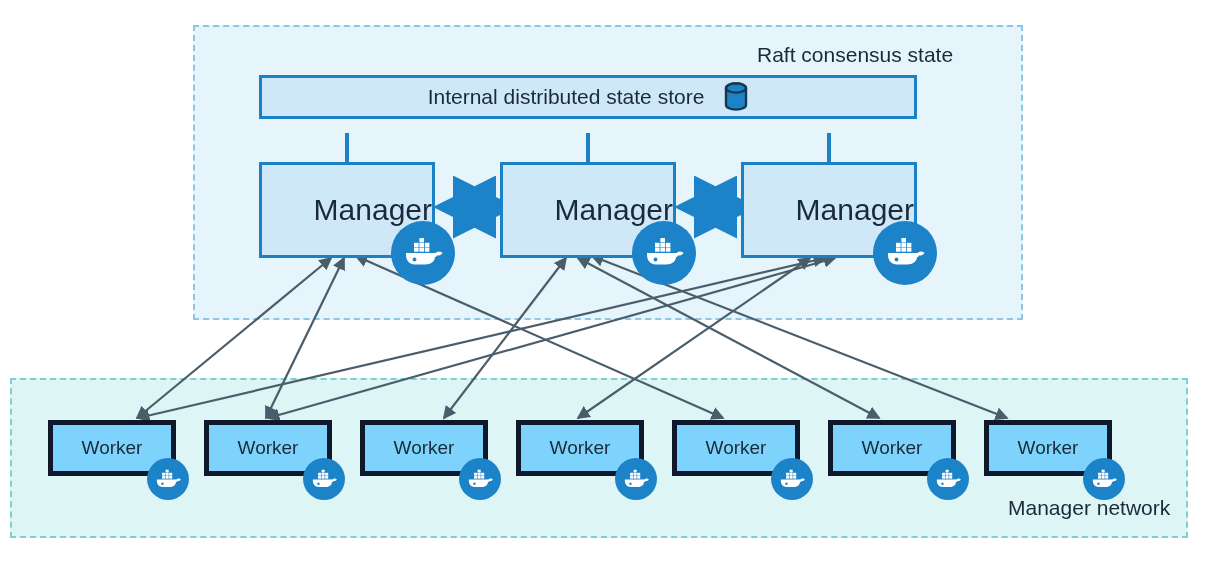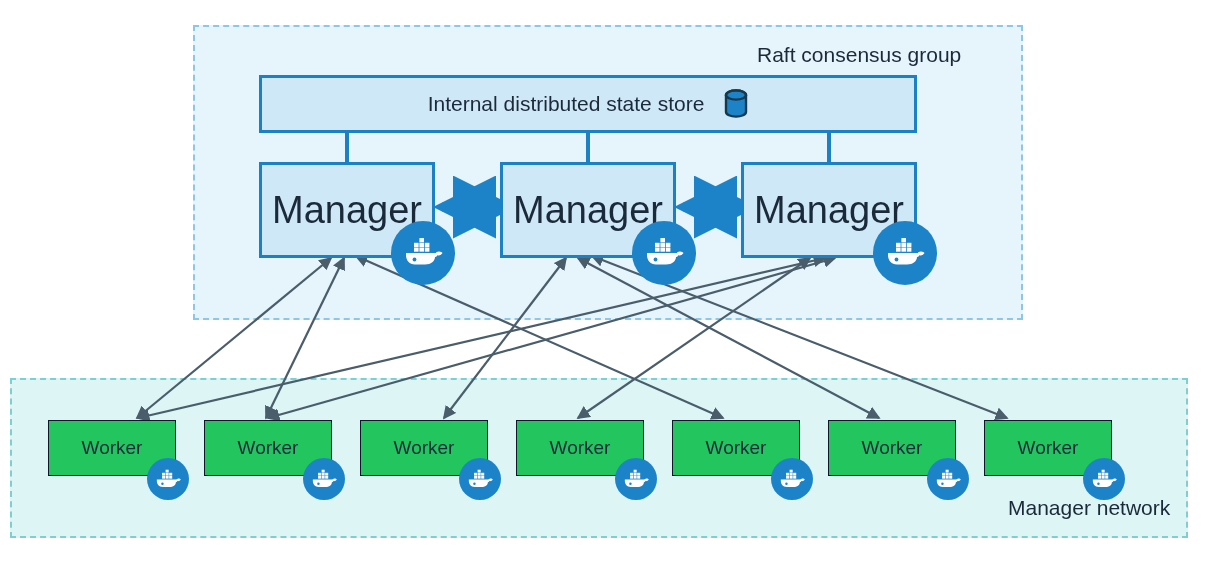--- a/index.html
+++ b/index.html
@@ -46,31 +46,32 @@
     position: absolute;
     box-sizing: border-box;
     display: flex;
     align-items: center;
     justify-content: center;
     color: #1b2a3a;
   }
   .node-manager {
     border: 3px solid #1b80c4;
     background: #cfe8f8;
-    font-size: 38px;
+    font-size: 30px;
+    justify-content: flex-end;
   }
   .node-store {
     border: 3px solid #1b80c4;
     background: #cfe8f8;
     font-size: 21px;
     gap: 10px;
   }
   .node-worker {
-    border: 1px solid #0f172a;
-    background: #22c55e;
+    border: 5px solid #0f172a;
+    background: #7dd3fc;
     font-size: 19px;
   }
   .whale {
     position: absolute;
     border-radius: 50%;
     background: #1d83c9;
     display: flex;
     align-items: center;
     justify-content: center;
   }
@@ -119,21 +120,21 @@
       <path d="M356,256 L723,418"></path>
       <path d="M566,258 L444,418"></path>
       <path d="M578,258 L879,418"></path>
       <path d="M592,256 L1007,418"></path>
       <path d="M810,258 L578,418"></path>
       <path d="M825,258 L138,418"></path>
       <path d="M835,258 L268,418"></path>
     </g>
   </svg>
 
-  <div class="node node-store" style="left:259px; top:75px; width:658px; height:58px;gap:20px;">
+  <div class="node node-store" style="left:259px; top:75px; width:658px; height:44px;gap:20px;">
     <span>Internal distributed state store</span>
     <span>
       <svg class="db-icon" width="24" height="30" viewBox="0 0 24 30">
         <ellipse cx="12" cy="6" rx="10" ry="4.6" fill="#1d83c9" stroke="#17384a" stroke-width="2.4"></ellipse>
         <path d="M2,6 L2,23 A10,4.6 0 0 0 22,23 L22,6" fill="#1d83c9" stroke="#17384a" stroke-width="2.4"></path>
         <ellipse cx="12" cy="6" rx="10" ry="4.6" fill="none" stroke="#17384a" stroke-width="2.4"></ellipse>
       </svg>
     </span>
   </div>
 
@@ -330,16 +331,16 @@
         <rect x="17.4" y="5.8" width="4.6" height="4.2"></rect>
         <rect x="22.8" y="5.8" width="4.6" height="4.2"></rect>
         <rect x="17.4" y="1.1" width="4.6" height="4.2"></rect>
         <path d="M4,16 L35,16 C35,16 36,20 33,20 C33,24 29,27.5 23,27.5 L13,27.5 C7.5,27.5 4,23.5 4,18 z"></path>
         <path d="M34,15.5 C36.5,13.5 39.5,14.5 40.5,16 C39,18.5 36,19 34,18 z"></path>
         <circle cx="12.5" cy="22.5" r="1.9" fill="#1d83c9"></circle>
       </g>
     </svg>
   </div>
 
-  <div class="group-label" style="left:757px; top:43px;">Raft consensus group</div>
+  <div class="group-label" style="left:757px; top:43px;">Raft consensus state</div>
   <div class="group-label" style="left:1008px; top:496px;">Manager network</div>
 
 </div>
 
 </body></html>

